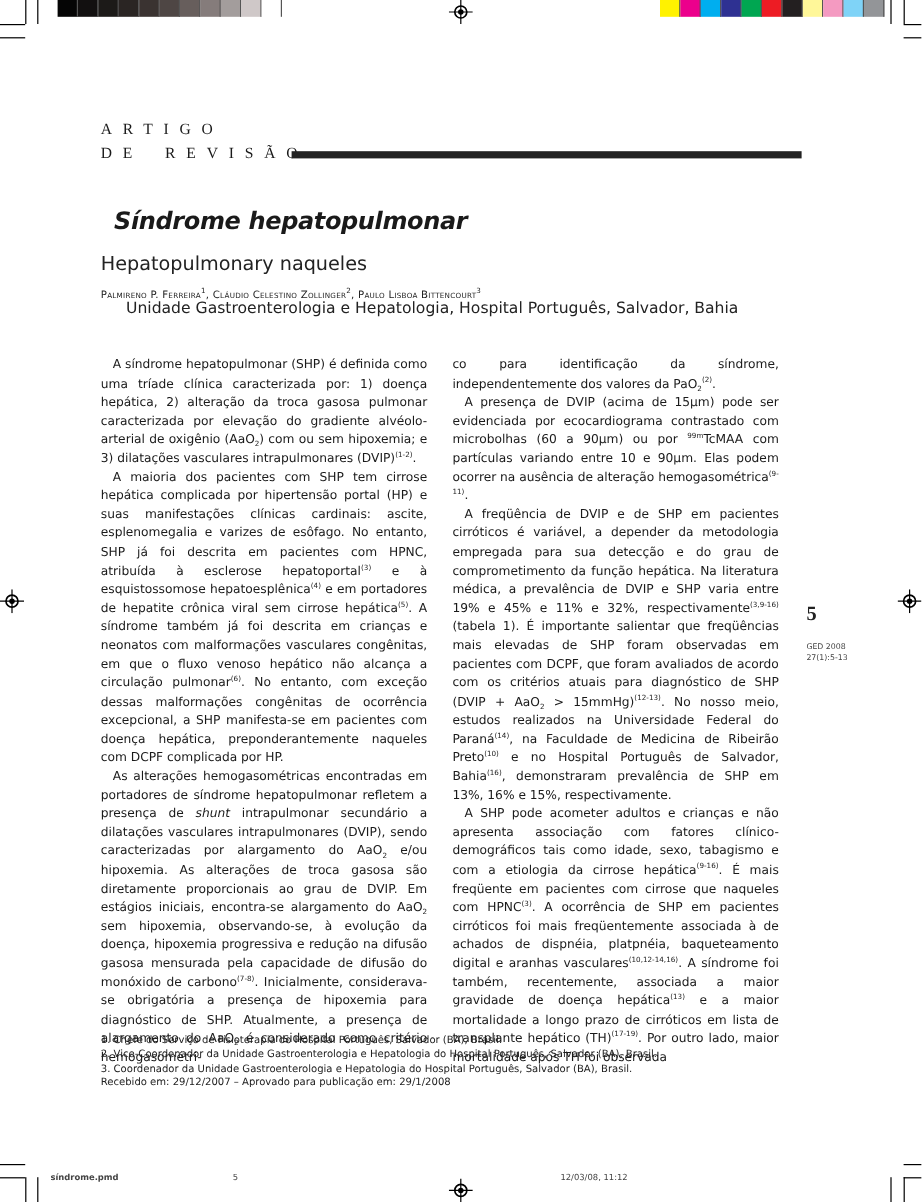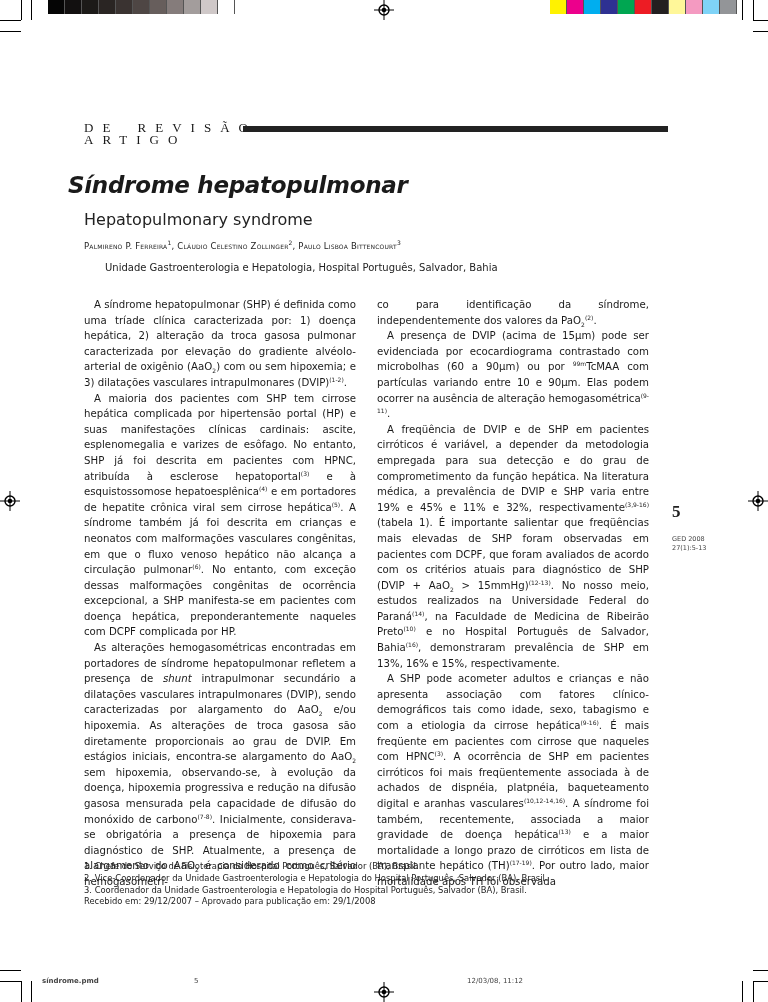--- a/index.html
+++ b/index.html
@@ -10,26 +10,26 @@
   .swatch-row { position: absolute; top: 0; height: 14px; display: flex; }
   .swatch { width: 17px; height: 14px; border-right: 1px solid #555; box-sizing: border-box; }
   .crop-line { position: absolute; background: #000; }
   .reg-mark { position: absolute; width: 20px; height: 20px; }
 
   
   .section-label { position: absolute; left: 84px; font-family: "Liberation Serif", serif; font-size: 13px;
                    letter-spacing: 9px; color: #1a1a1a; }
   .header-bar { position: absolute; left: 243px; top: 126px; width: 425px; height: 6px; background: #222; }
 
-  .title { position: absolute; left: 68px; top: 172px; font-family: "DejaVu Sans", sans-serif; font-weight: bold;
-           font-style: italic; font-size: 23px; color: #1a1a1a; letter-spacing: -0.3px; }
+  .title { position: absolute; left: 95px; top: 172px; font-family: "DejaVu Sans", sans-serif; font-weight: bold;
+           font-style: italic; font-size: 20px; color: #1a1a1a; letter-spacing: -0.3px; }
   .subtitle { position: absolute; left: 84px; top: 210px; font-size: 16px; color: #222; }
   .authors { position: absolute; left: 84px; top: 241px; font-size: 8.5px; font-variant: small-caps; color: #222; letter-spacing: 0.2px; }
   .authors sup { font-size: 6px; }
-  .affiliation { position: absolute; left: 84px; top: 262px; font-size: 10px; color: #222; padding-left: 21px; }
+  .affiliation { position: absolute; left: 84px; top: 250px; font-size: 13px; color: #222; padding-left: 21px; }
 
   
   .col { position: absolute; top: 297px; width: 272px; font-size: 10.2px; line-height: 15.6px; text-align: justify; color: #1a1a1a; }
   .col-left { left: 84px; }
   .col-right { left: 377px; }
   .col h2 { margin: 0 0 1px 0; font-size: 12px; font-weight: bold; letter-spacing: 0.3px; line-height: 16px; }
   .col p { margin: 0; text-indent: 10px; }
   .col p.noindent { text-indent: 0; }
   .col .sec2 { margin-top: 11px; }
   sup { font-size: 6px; line-height: 0; }
@@ -108,31 +108,31 @@
   <circle cx="10" cy="10" r="5" fill="none" stroke="#000" stroke-width="1.4"></circle>
     <circle cx="10" cy="10" r="2.3" fill="#000"></circle>
 </svg>
 <svg class="reg-mark" style="left:374px;top:982px;" viewBox="0 0 20 20">
   <line x1="10" y1="0" x2="10" y2="20" stroke="#000" stroke-width="1"></line>
     <line x1="0" y1="10" x2="20" y2="10" stroke="#000" stroke-width="1"></line>
   <circle cx="10" cy="10" r="5" fill="none" stroke="#000" stroke-width="1.4"></circle>
     <circle cx="10" cy="10" r="2.3" fill="#000"></circle>
 </svg>
 
-<div class="section-label" style="top:100px;margin-top:32px;">
+<div class="section-label" style="top:100px;">
   <span style="text-transform:uppercase;font-variant:small-caps;">Artigo</span>
 </div>
 <div class="section-label" style="top:120px;">
   <span style="text-transform:uppercase;">de</span>
   <span style="text-transform:uppercase;margin-left:6px;">Revisão</span>
 </div>
 <div class="header-bar"></div>
 
 <div class="title">Síndrome hepatopulmonar</div>
-<div class="subtitle">Hepatopulmonary syndrome</div>
+<div class="subtitle">Hepatopulmonary naqueles</div>
 <div class="authors">
   <span>Palmireno P. Ferreira</span><sup>1</sup>,
   <span>Cláudio Celestino Zollinger</span><sup>2</sup>,
   <span>Paulo Lisboa Bittencourt</span><sup>3</sup>
 </div>
 <div class="affiliation">Unidade Gastroenterologia e Hepatologia, Hospital Português, Salvador, Bahia</div>
 
 <div class="col col-left">
   <p>A síndrome hepatopulmonar (SHP) é definida como uma tríade clínica caracterizada por: 1) doença hepática, 2) alteração da troca gasosa pulmonar caracterizada por elevação do gradiente alvéolo-arterial de oxigênio (AaO<sub>2</sub>) com ou sem hipoxemia; e 3) dilatações vasculares intrapulmonares (DVIP)<sup>(1-2)</sup>.</p>
   <p>A maioria dos pacientes com SHP tem cirrose hepática complicada por hipertensão portal (HP) e suas manifestações clínicas cardinais: ascite, esplenomegalia e varizes de esôfago. No entanto, SHP já foi descrita em pacientes com HPNC, atribuída à esclerose hepatoportal<sup>(3)</sup> e à esquistossomose hepatoesplênica<sup>(4)</sup> e em portadores de hepatite crônica viral sem cirrose hepática<sup>(5)</sup>. A síndrome também já foi descrita em crianças e neonatos com malformações vasculares congênitas, em que o fluxo venoso hepático não alcança a circulação pulmonar<sup>(6)</sup>. No entanto, com exceção dessas malformações congênitas de ocorrência excepcional, a SHP manifesta-se em pacientes com doença hepática, preponderantemente naqueles com DCPF complicada por HP.</p>

